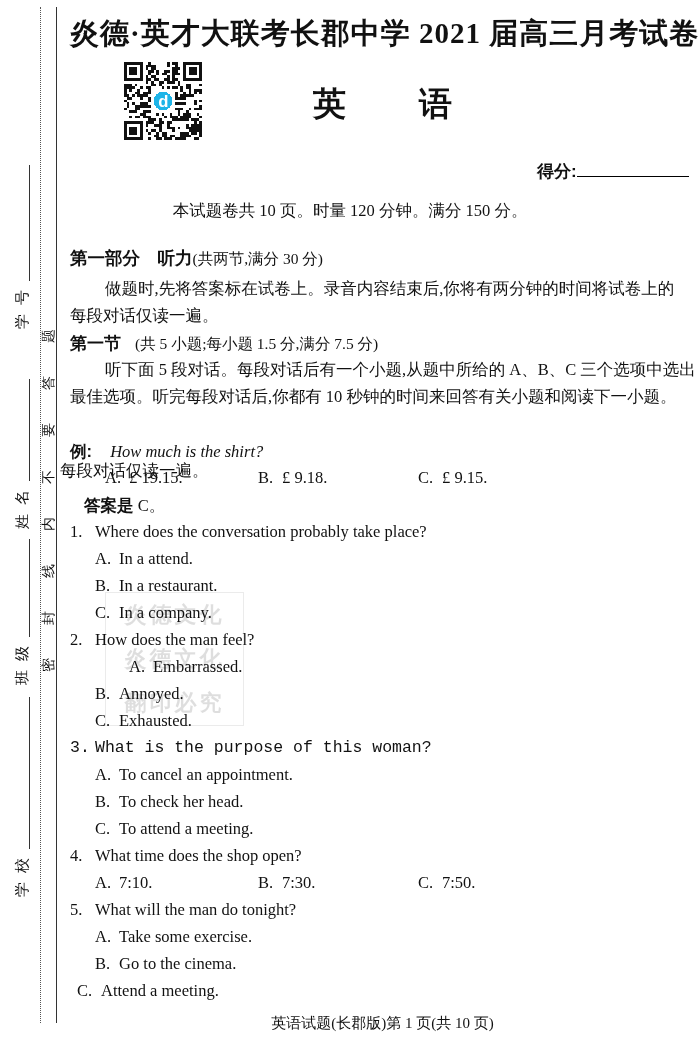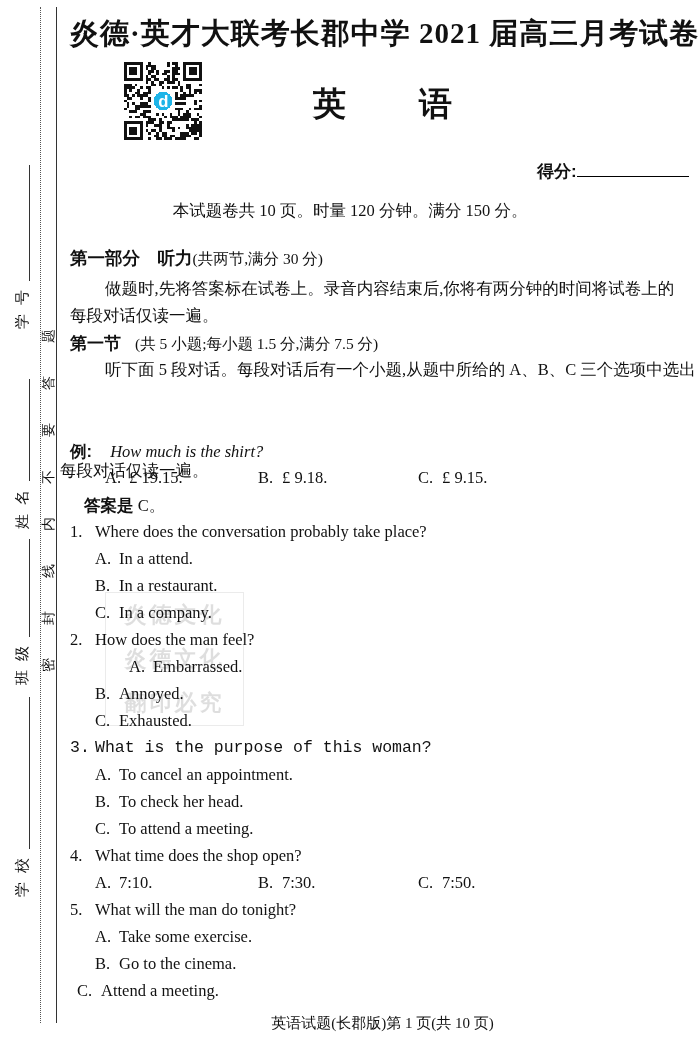--- a/index.html
+++ b/index.html
@@ -367,20 +367,21 @@
 
   <div class="abs cn" style="left:105px;top:278px;">做题时,先将答案标在试卷上。录音内容结束后,你将有两分钟的时间将试卷上的</div>
   <div class="abs cn" style="left:70px;top:305px;">每段对话仅读一遍。</div>
 
   <div class="abs" style="left:70px;top:332px;">
     <span class="hei" style="font-size:17px;">第一节</span>
     <span class="note" style="margin-left:10px;">(共 5 小题;每小题 1.5 分,满分 7.5 分)</span>
   </div>
 
   <div class="abs cn" style="left:105px;top:359px;">听下面 5 段对话。每段对话后有一个小题,从题中所给的 A、B、C 三个选项中选出</div>
+  <div class="abs cn" style="left:70px;top:386px;">最佳选项。听完每段对话后,你都有 10 秒钟的时间来回答有关小题和阅读下一小题。</div>
   <div class="abs cn" style="left:60px;top:413px;margin-top:47px;">每段对话仅读一遍。</div>
 
   <div class="abs en" style="left:70px;top:440px;">
     <span class="hei" style="font-size:16.5px;">例:</span>
     <span style="margin-left:14px;font-style:italic;">How much is the shirt?</span>
   </div>
   <div class="abs en" style="left:70px;top:467px;width:625px;">
     <span class="row3" style="left:35px;"><span class="letter">A.</span><span>£ 19.15.</span></span>
     <span class="row3" style="left:188px;"><span class="letter">B.</span><span>£ 9.18.</span></span>
     <span class="row3" style="left:348px;"><span class="letter">C.</span><span>£ 9.15.</span></span>

